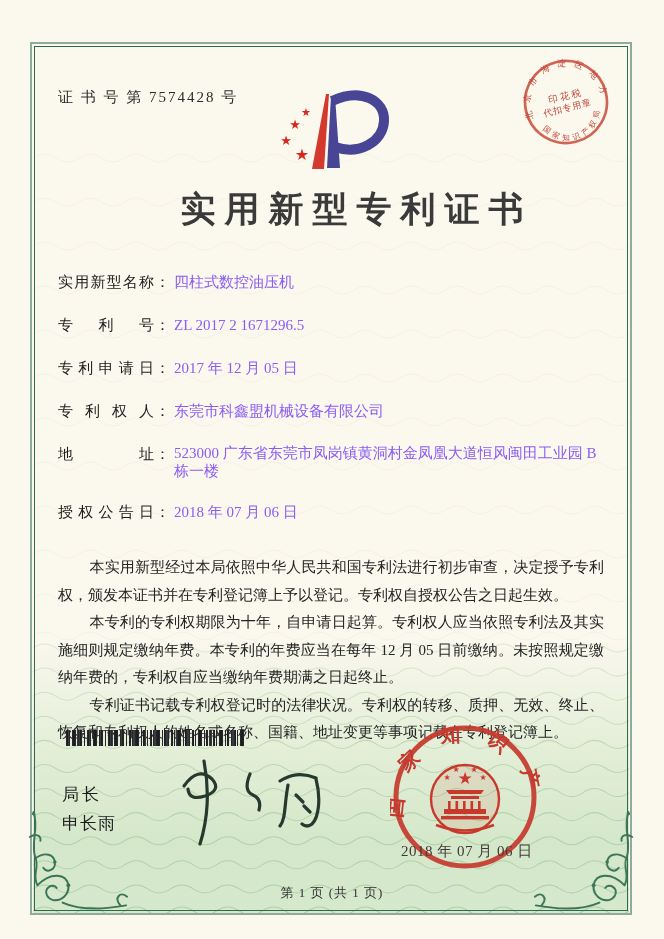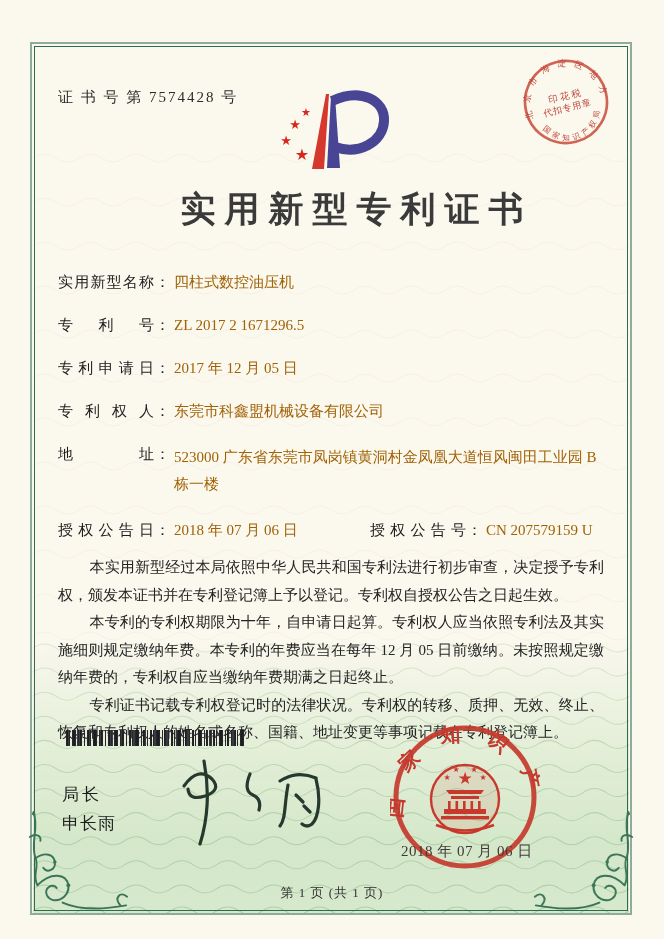--- a/index.html
+++ b/index.html
@@ -20,22 +20,22 @@
   
   .cert-no{position:absolute;left:58px;top:88px;font-size:15px;letter-spacing:2px;color:#2c2c2c;z-index:3;}
   .logo{position:absolute;left:268px;top:84px;width:128px;height:100px;z-index:3;}
   .title{position:absolute;left:0;right:0;top:186px;text-align:center;font-size:35px;font-weight:700;
     letter-spacing:9px;padding-left:9px;color:#3a3a3a;z-index:3;margin-left:40px;}
   
   .fields{position:absolute;left:58px;top:272px;right:38px;font-size:15px;line-height:21px;z-index:3;}
   .field-row{margin-bottom:22px;white-space:nowrap;}
   .field-label{display:inline-block;width:96px;text-align:justify;text-align-last:justify;color:#1d1d1d;}
   .field-colon{margin:0 4px 0 1px;}
-  .field-value{color:#a16207;}
-  .field-value.wrap{display:inline-block;white-space:normal;width:440px;vertical-align:top;line-height:27px;}
+  .field-value{color:#8b5cf6;}
+  .field-value.wrap{display:inline-block;white-space:normal;width:440px;vertical-align:top;line-height:18px;}
   .grant-row{display:flex;margin-top:20px;white-space:nowrap;}
   .grant-left{width:312px;}
   
   .body-text{position:absolute;left:58px;right:60px;top:554px;font-size:15px;line-height:27.5px;
     color:#242424;z-index:3;text-align:justify;}
   .body-text p{margin:0;text-indent:2.1em;}
   
   .barcode{position:absolute;left:66px;top:730px;width:178px;height:16px;z-index:3;
     background:
       repeating-linear-gradient(90deg,#26262b 0 1.5px,rgba(0,0,0,0) 1.5px 3px),
@@ -181,23 +181,20 @@
     </div>
     <div class="field-row">
       <span class="field-label">专利权人</span><span class="field-colon">：</span><span class="field-value">东莞市科鑫盟机械设备有限公司</span>
     </div>
     <div class="field-row">
       <span class="field-label">地址</span><span class="field-colon">：</span><span class="field-value wrap">523000 广东省东莞市凤岗镇黄洞村金凤凰大道恒风闽田工业园 B 栋一楼</span>
     </div>
     <div class="grant-row">
       <div class="grant-left">
         <span class="field-label">授权公告日</span><span class="field-colon">：</span><span class="field-value">2018 年 07 月 06 日</span>
-      </div>
-      <div>
-        <span class="field-label">授权公告号</span><span class="field-colon">：</span><span class="field-value">CN 207579159 U</span>
       </div>
     </div>
   </div>
 
   <div class="body-text">
     <p>本实用新型经过本局依照中华人民共和国专利法进行初步审查，决定授予专利权，颁发本证书并在专利登记簿上予以登记。专利权自授权公告之日起生效。</p>
     <p>本专利的专利权期限为十年，自申请日起算。专利权人应当依照专利法及其实施细则规定缴纳年费。本专利的年费应当在每年 12 月 05 日前缴纳。未按照规定缴纳年费的，专利权自应当缴纳年费期满之日起终止。</p>
     <p>专利证书记载专利权登记时的法律状况。专利权的转移、质押、无效、终止、恢复和专利权人的姓名或名称、国籍、地址变更等事项记载在专利登记簿上。</p>
   </div>
 

